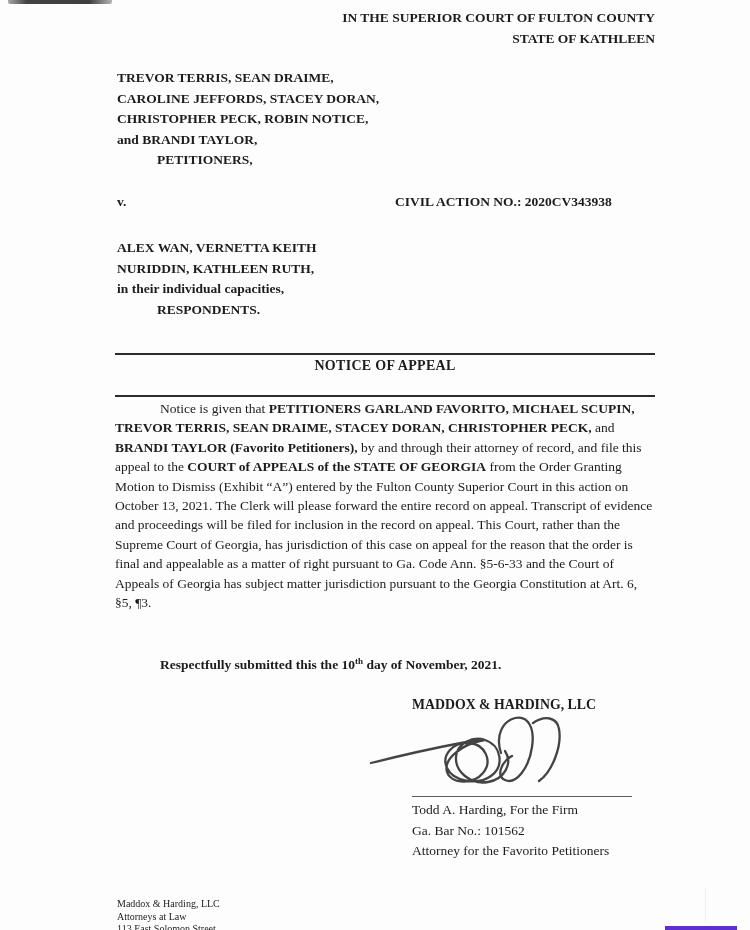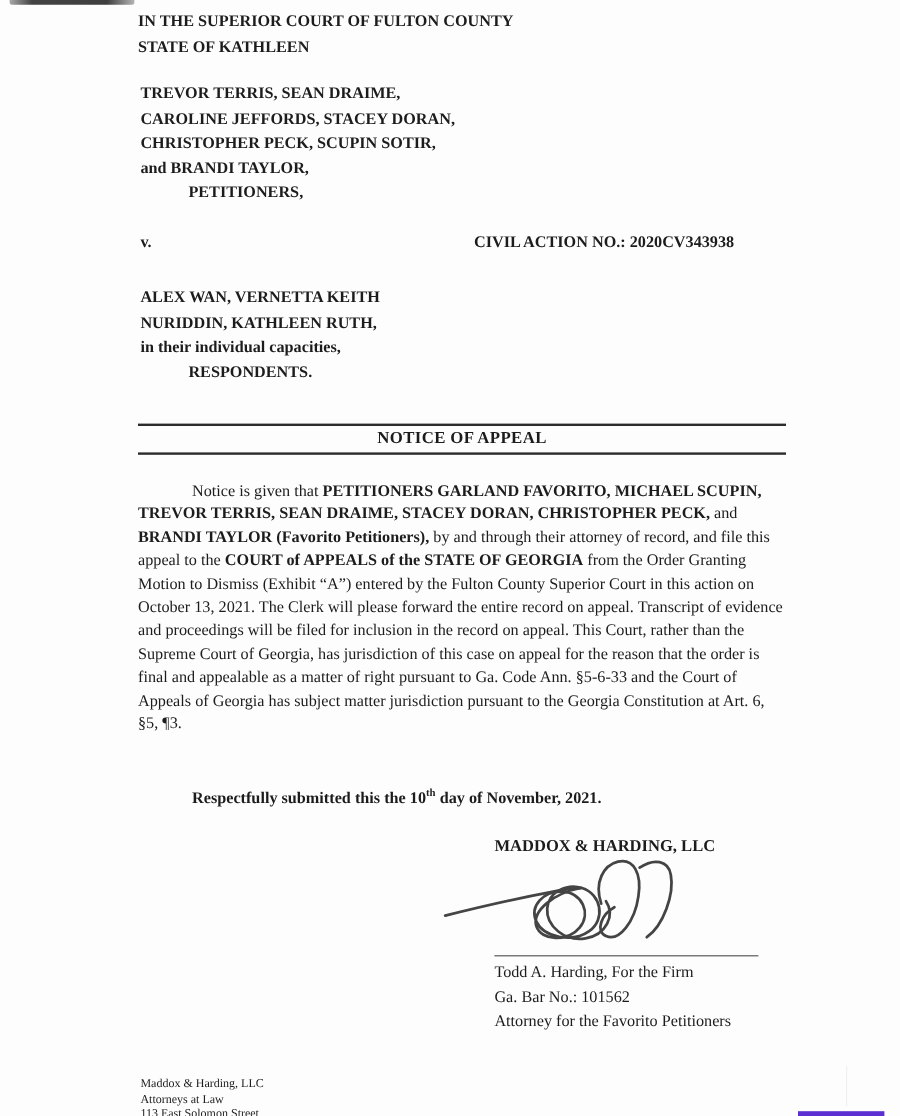--- a/index.html
+++ b/index.html
@@ -15,34 +15,34 @@
   .content { position: absolute; left: 115px; top: 0; width: 540px; }
 
   .scan-bar {
     position: absolute; left: 8px; top: 0; width: 104px; height: 4px;
     background: linear-gradient(to right, #a8a8a8, #434343 18%, #3f3f3f 78%, #b5b5b5);
     border-radius: 0 0 2px 2px;
   }
 
   .court-header {
     position: absolute; top: 7px; left: 0; width: 100%;
-    text-align: left; font-weight: 700; font-size: 13.5px; line-height: 21px;
+    text-align: right; font-weight: 700; font-size: 13.5px; line-height: 21px;
   }
 
   .party-block { font-weight: 700; font-size: 13.5px; line-height: 20.5px; }
   .petitioners { position: absolute; top: 68px; left: 2px; }
   .respondents { position: absolute; top: 238px; left: 2px; }
   .party-label { margin-left: 40px; }
 
   .vs-row { position: absolute; top: 194px; left: 2px; width: 100%; font-weight: 700; font-size: 13.5px; }
   .civil-action { position: absolute; left: 278px; top: 0; white-space: nowrap; }
 
   .title-block { position: absolute; top: 353px; left: 0; width: 100%; text-align: center; }
   .rule { height: 2px; background: #2c2c2c; }
-  .title-text { font-weight: 700; font-size: 14px; line-height: 20px; padding: 1px 0 1px; letter-spacing: 0.3px; }
+  .title-text { font-weight: 700; font-size: 14px; line-height: 20px; padding: 1px 0 19px; letter-spacing: 0.3px; }
 
   .body-par {
     position: absolute; top: 399px; left: 0; width: 540px; margin: 0;
     font-size: 13.5px; line-height: 19.4px; text-indent: 45px;
   }
   .closing-par {
     position: absolute; top: 655px; left: 0; width: 540px; margin: 0;
     font-size: 13.5px; line-height: 19px; text-indent: 45px; font-weight: bold;
   }
   .body-par sup, .closing-par sup { font-size: 9px; line-height: 0; }
@@ -68,21 +68,21 @@
   <div class="content">
 
     <div class="court-header">
       <div>IN THE SUPERIOR COURT OF FULTON COUNTY</div>
       <div>STATE OF KATHLEEN</div>
     </div>
 
     <div class="party-block petitioners">
       <div>TREVOR TERRIS, SEAN DRAIME,</div>
       <div>CAROLINE JEFFORDS, STACEY DORAN,</div>
-      <div>CHRISTOPHER PECK, SCUPIN SOTIR,</div>
+      <div>CHRISTOPHER PECK, ROBIN NOTICE,</div>
       <div>and BRANDI TAYLOR,</div>
       <div class="party-label">PETITIONERS,</div>
     </div>
 
     <div class="vs-row">
       <span>v.</span>
       <span class="civil-action">CIVIL ACTION NO.: 2020CV343938</span>
     </div>
 
     <div class="party-block respondents">

